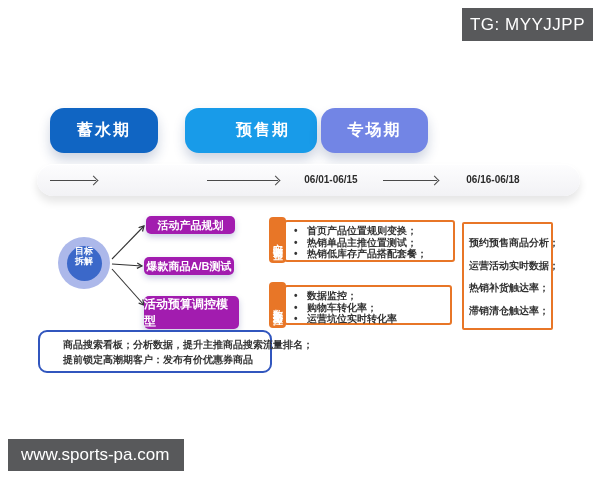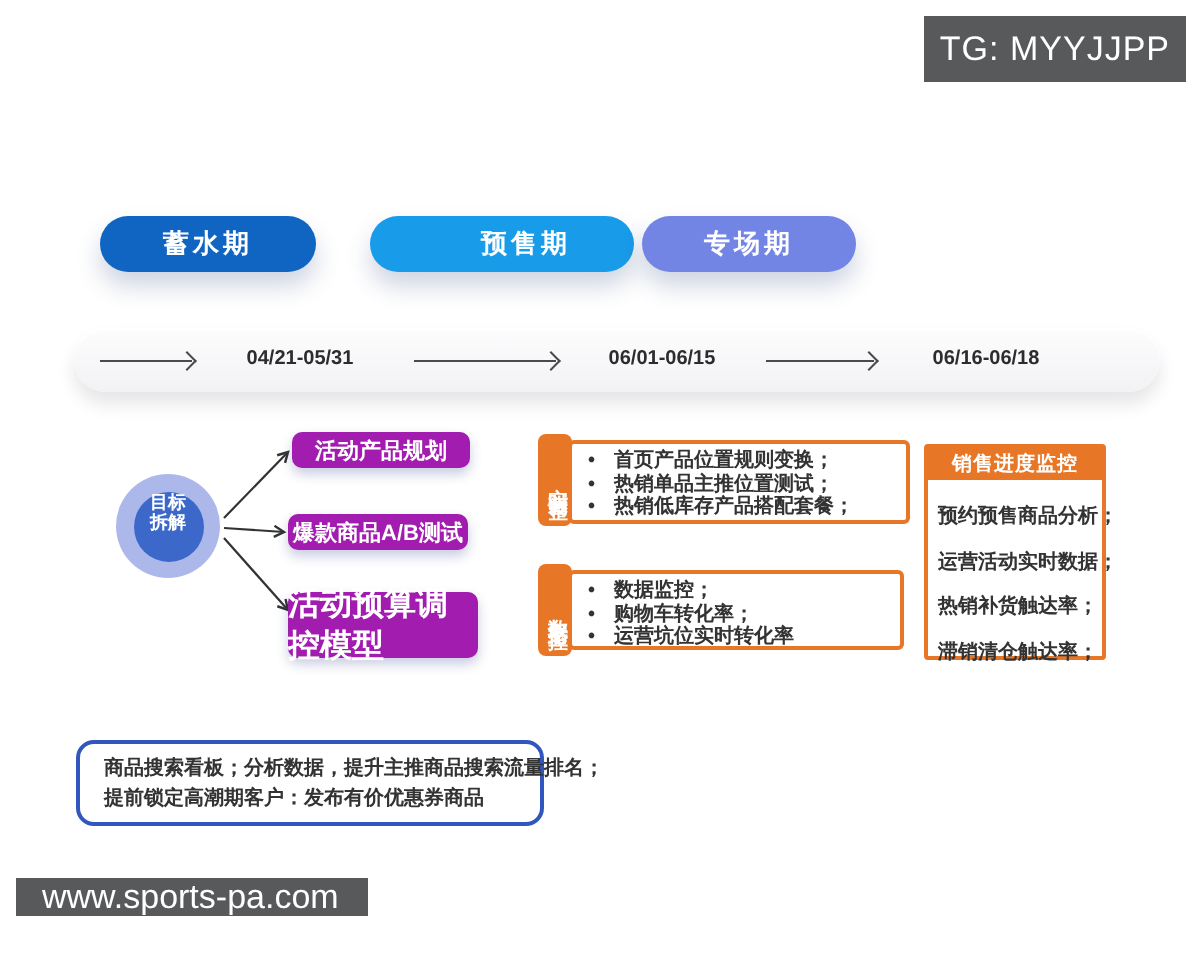--- a/index.html
+++ b/index.html
@@ -3,26 +3,26 @@
 <meta charset="utf-8">
 <style>
   html,body{margin:0;padding:0;background:#fff;}
   #stage{
     position:relative;width:600px;height:480px;background:#ffffff;overflow:hidden;
     font-family:"Liberation Sans","DejaVu Sans",sans-serif;outline:1px solid #f0f0f0;
   }
   
   .badge{position:absolute;background:#58595b;color:#fff;display:flex;align-items:center;}
   #tg-badge{top:8px;right:7px;height:33px;padding:0 8px;font-size:17px;letter-spacing:.5px;}
-  #site-badge{top:439px;left:8px;height:19px;width:176px;padding-left:13px;font-size:17px;box-sizing:border-box;}
+  #site-badge{top:439px;left:8px;height:32px;width:176px;padding-left:13px;font-size:17px;box-sizing:border-box;}
   
   .phase{
-    position:absolute;top:108px;width:108px;height:28px;border-radius:14px;
+    position:absolute;top:108px;width:108px;height:45px;border-radius:14px;
     display:flex;align-items:center;justify-content:center;
-    color:#fff;font-size:13px;font-weight:700;letter-spacing:2px;
+    color:#fff;font-size:16px;font-weight:700;letter-spacing:2px;
     box-shadow:0 7px 12px rgba(30,60,120,.22);
   }
   .phase1{left:50px;background:#1065c3;}
   .phase2{left:185px;background:#189be9;padding-left:24px;}
   .phase3{left:321px;background:#7285e5;width:107px;}
   .phase4{left:456px;background:#eb7524;width:107px;}
   
   #timeline{
     position:absolute;left:37px;top:164px;width:543px;height:32px;border-radius:16px;
     background:linear-gradient(#fdfdfe,#f2f2f5);
@@ -38,21 +38,21 @@
     background:#acb8ea;display:flex;align-items:center;justify-content:center;}
   #goal-circle .inner{width:35px;height:35px;border-radius:50%;background:#3b68c9;
     display:flex;flex-direction:column;align-items:center;
     color:#fff;font-size:9px;font-weight:700;line-height:10.5px;}
   
   .goal-box{position:absolute;background:#a21caf;color:#fff;border-radius:5px;
     display:flex;align-items:center;justify-content:center;font-size:11px;font-weight:700;
     box-shadow:0 3px 6px rgba(40,50,140,.25);}
   .gb1{left:146px;top:216px;width:89px;height:18px;}
   .gb2{left:144px;top:257px;width:90px;height:18px;}
-  .gb3{left:144px;top:296px;width:95px;height:33px;font-size:16px;}
+  .gb3{left:144px;top:296px;width:95px;height:33px;font-size:12px;}
   #connector-svg{position:absolute;left:103px;top:213px;}
   
   .v-tab{position:absolute;width:17px;background:#e87627;border-radius:4px;color:#fff;
     display:flex;align-items:center;justify-content:center;
     writing-mode:vertical-rl;text-orientation:upright;font-size:10px;font-weight:700;letter-spacing:2px;}
   #rt-tab{left:269px;top:217px;height:46px;}
   #dm-tab{left:269px;top:282px;height:46px;}
   .bullet-box{position:absolute;background:#fff;border:2px solid #e87627;border-radius:3px;
     padding:3px 6px 2px 6px;box-sizing:border-box;}
   #rt-box{left:284px;top:220px;width:171px;height:42px;}
@@ -62,38 +62,37 @@
   .b-text{flex:1;}
   
   #sales-box{position:absolute;left:462px;top:222px;width:91px;height:108px;background:#fff;
     border:2px solid #e87627;border-radius:2px;box-sizing:border-box;}
   #sales-head{height:16px;background:#e87627;color:#fff;font-size:10px;font-weight:700;
     display:flex;align-items:center;justify-content:center;letter-spacing:.5px;}
   #sales-body{padding:8px 3px 0 5px;}
   .s-line{font-size:10px;font-weight:600;color:#333;line-height:22.5px;white-space:nowrap;}
   
   #note-box{position:absolute;left:38px;top:330px;width:234px;height:43px;background:#fff;
-    border:2.5px solid #3156be;border-radius:9px;box-sizing:border-box;padding:5px 12px;margin-top:40px;}
+    border:2.5px solid #3156be;border-radius:9px;box-sizing:border-box;padding:5px 23px;}
   .n-line{font-size:10px;font-weight:600;color:#333;line-height:15px;white-space:nowrap;}
 </style>
 </head>
 <body>
 
 <div id="stage">
 
   <div class="badge" id="tg-badge">TG: MYYJJPP</div>
   <div class="badge" id="site-badge">www.sports-pa.com</div>
 
   <div class="phase phase1">蓄水期</div>
   <div class="phase phase2">预售期</div>
   <div class="phase phase3">专场期</div>
 
   <div id="timeline">
     <span class="tl-arrow" style="left:13px;width:46px;"></span>
-    <span class="tl-date" style="left:80px;">04/21-05/31</span>
     <span class="tl-arrow" style="left:170px;width:71px;"></span>
     <span class="tl-date" style="left:261px;">06/01-06/15</span>
     <span class="tl-arrow" style="left:346px;width:54px;"></span>
     <span class="tl-date" style="left:423px;">06/16-06/18</span>
   </div>
 
   <div id="goal-circle">
     <div class="inner">
       <span>目标</span>
       <span>拆解</span>
@@ -141,21 +140,20 @@
       <span class="b-mark">•</span>
       <span class="b-text">购物车转化率；</span>
     </div>
     <div class="b-line">
       <span class="b-mark">•</span>
       <span class="b-text">运营坑位实时转化率</span>
     </div>
   </div>
 
   <div id="sales-box">
-    <div id="sales-head">销售进度监控</div>
     <div id="sales-body">
       <div class="s-line">预约预售商品分析；</div>
       <div class="s-line">运营活动实时数据；</div>
       <div class="s-line">热销补货触达率；</div>
       <div class="s-line">滞销清仓触达率；</div>
     </div>
   </div>
 
   <div id="note-box">
     <div class="n-line">商品搜索看板；分析数据，提升主推商品搜索流量排名；</div>

